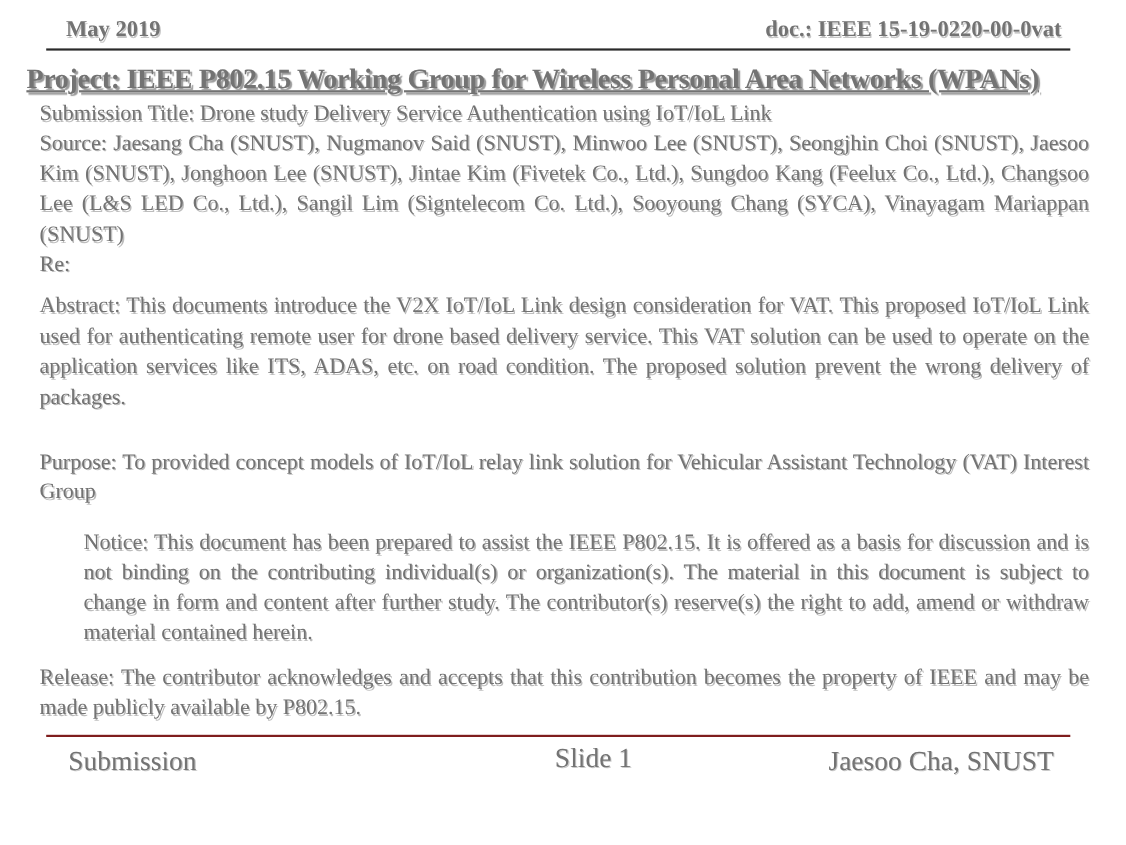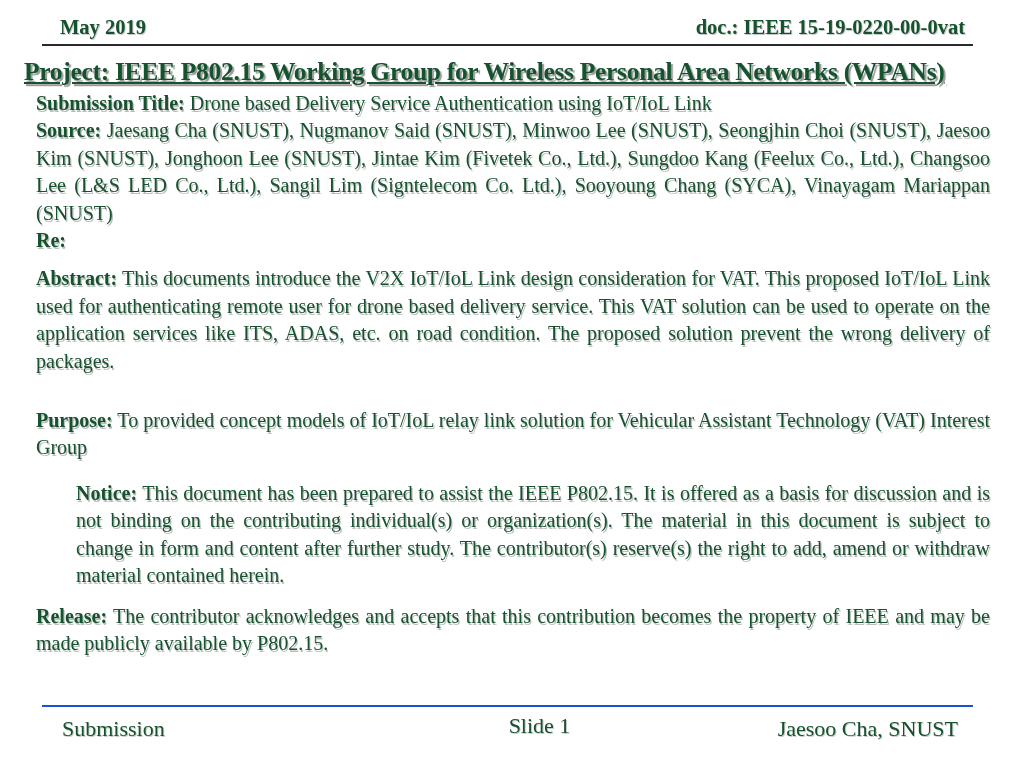--- a/index.html
+++ b/index.html
@@ -5,21 +5,21 @@
   html, body {
     margin: 0;
     padding: 0;
     background: #ffffff;
   }
   .slide {
     position: relative;
     width: 1024px;
     height: 768px;
     background: #ffffff;
-    color: #14532d;
+    color: #737373;
     font-family: "Liberation Serif", "DejaVu Serif", serif;
     overflow: hidden;
   }
   
   .header {
     position: absolute;
     left: 42px;
     top: 16px;
     width: 931px;
     border-bottom: 2px solid #2a2a2a;
@@ -56,29 +56,29 @@
     line-height: 27.4px;
     text-align: justify;
     text-shadow: 1.2px 1.5px 0.6px rgba(135,135,135,0.55);
   }
   .info-line { text-align: justify; }
   .section { text-align: justify; }
   .sec-abstract { margin-top: 11px; }
   .sec-purpose  { margin-top: 32px; }
   .sec-notice   { margin-top: 18px; margin-left: 40px; }
   .sec-release  { margin-top: 13px; }
-  b { font-weight: bold; }
+  b { font-weight: normal; }
   
   .footer {
     position: absolute;
     left: 42px;
-    top: 705px;
+    top: 668px;
     width: 931px;
-    border-top: 2px solid #1d4ed8;
-    font-size: 22px;
+    border-top: 2px solid #7f1d1d;
+    font-size: 25px;
     text-shadow: 1px 1.2px 0.5px rgba(135,135,135,0.45);
   }
   .footer .frow {
     display: flex;
     justify-content: space-between;
     padding: 9px 15px 0 20px;
   }
   .footer .fcenter {
     position: absolute;
     left: 50%;
@@ -95,21 +95,21 @@
   <div class="header">
     <span class="hleft">May 2019</span>
     <span class="hright">doc.: IEEE 15-19-0220-00-0vat</span>
   </div>
 
   <div class="doc-title">Project: IEEE P802.15 Working Group for Wireless Personal Area Networks (WPANs)</div>
 
   <div class="bodytext">
 
     <div class="info-line">
-      <b>Submission Title:</b><span> Drone based Delivery Service Authentication using IoT/IoL Link</span>
+      <b>Submission Title:</b><span> Drone study Delivery Service Authentication using IoT/IoL Link</span>
     </div>
 
 
     <div class="info-line">
       <b>Source:</b><span>  Jaesang Cha (SNUST), Nugmanov Said (SNUST), Minwoo Lee (SNUST), Seongjhin Choi (SNUST), Jaesoo Kim (SNUST), Jonghoon Lee (SNUST), Jintae Kim (Fivetek Co., Ltd.), Sungdoo Kang (Feelux Co., Ltd.), Changsoo Lee (L&amp;S LED Co., Ltd.), Sangil Lim (Signtelecom Co. Ltd.), Sooyoung Chang (SYCA), Vinayagam Mariappan (SNUST)</span>
     </div>
 
 
     <div class="info-line">
       <b>Re:</b><span></span>

